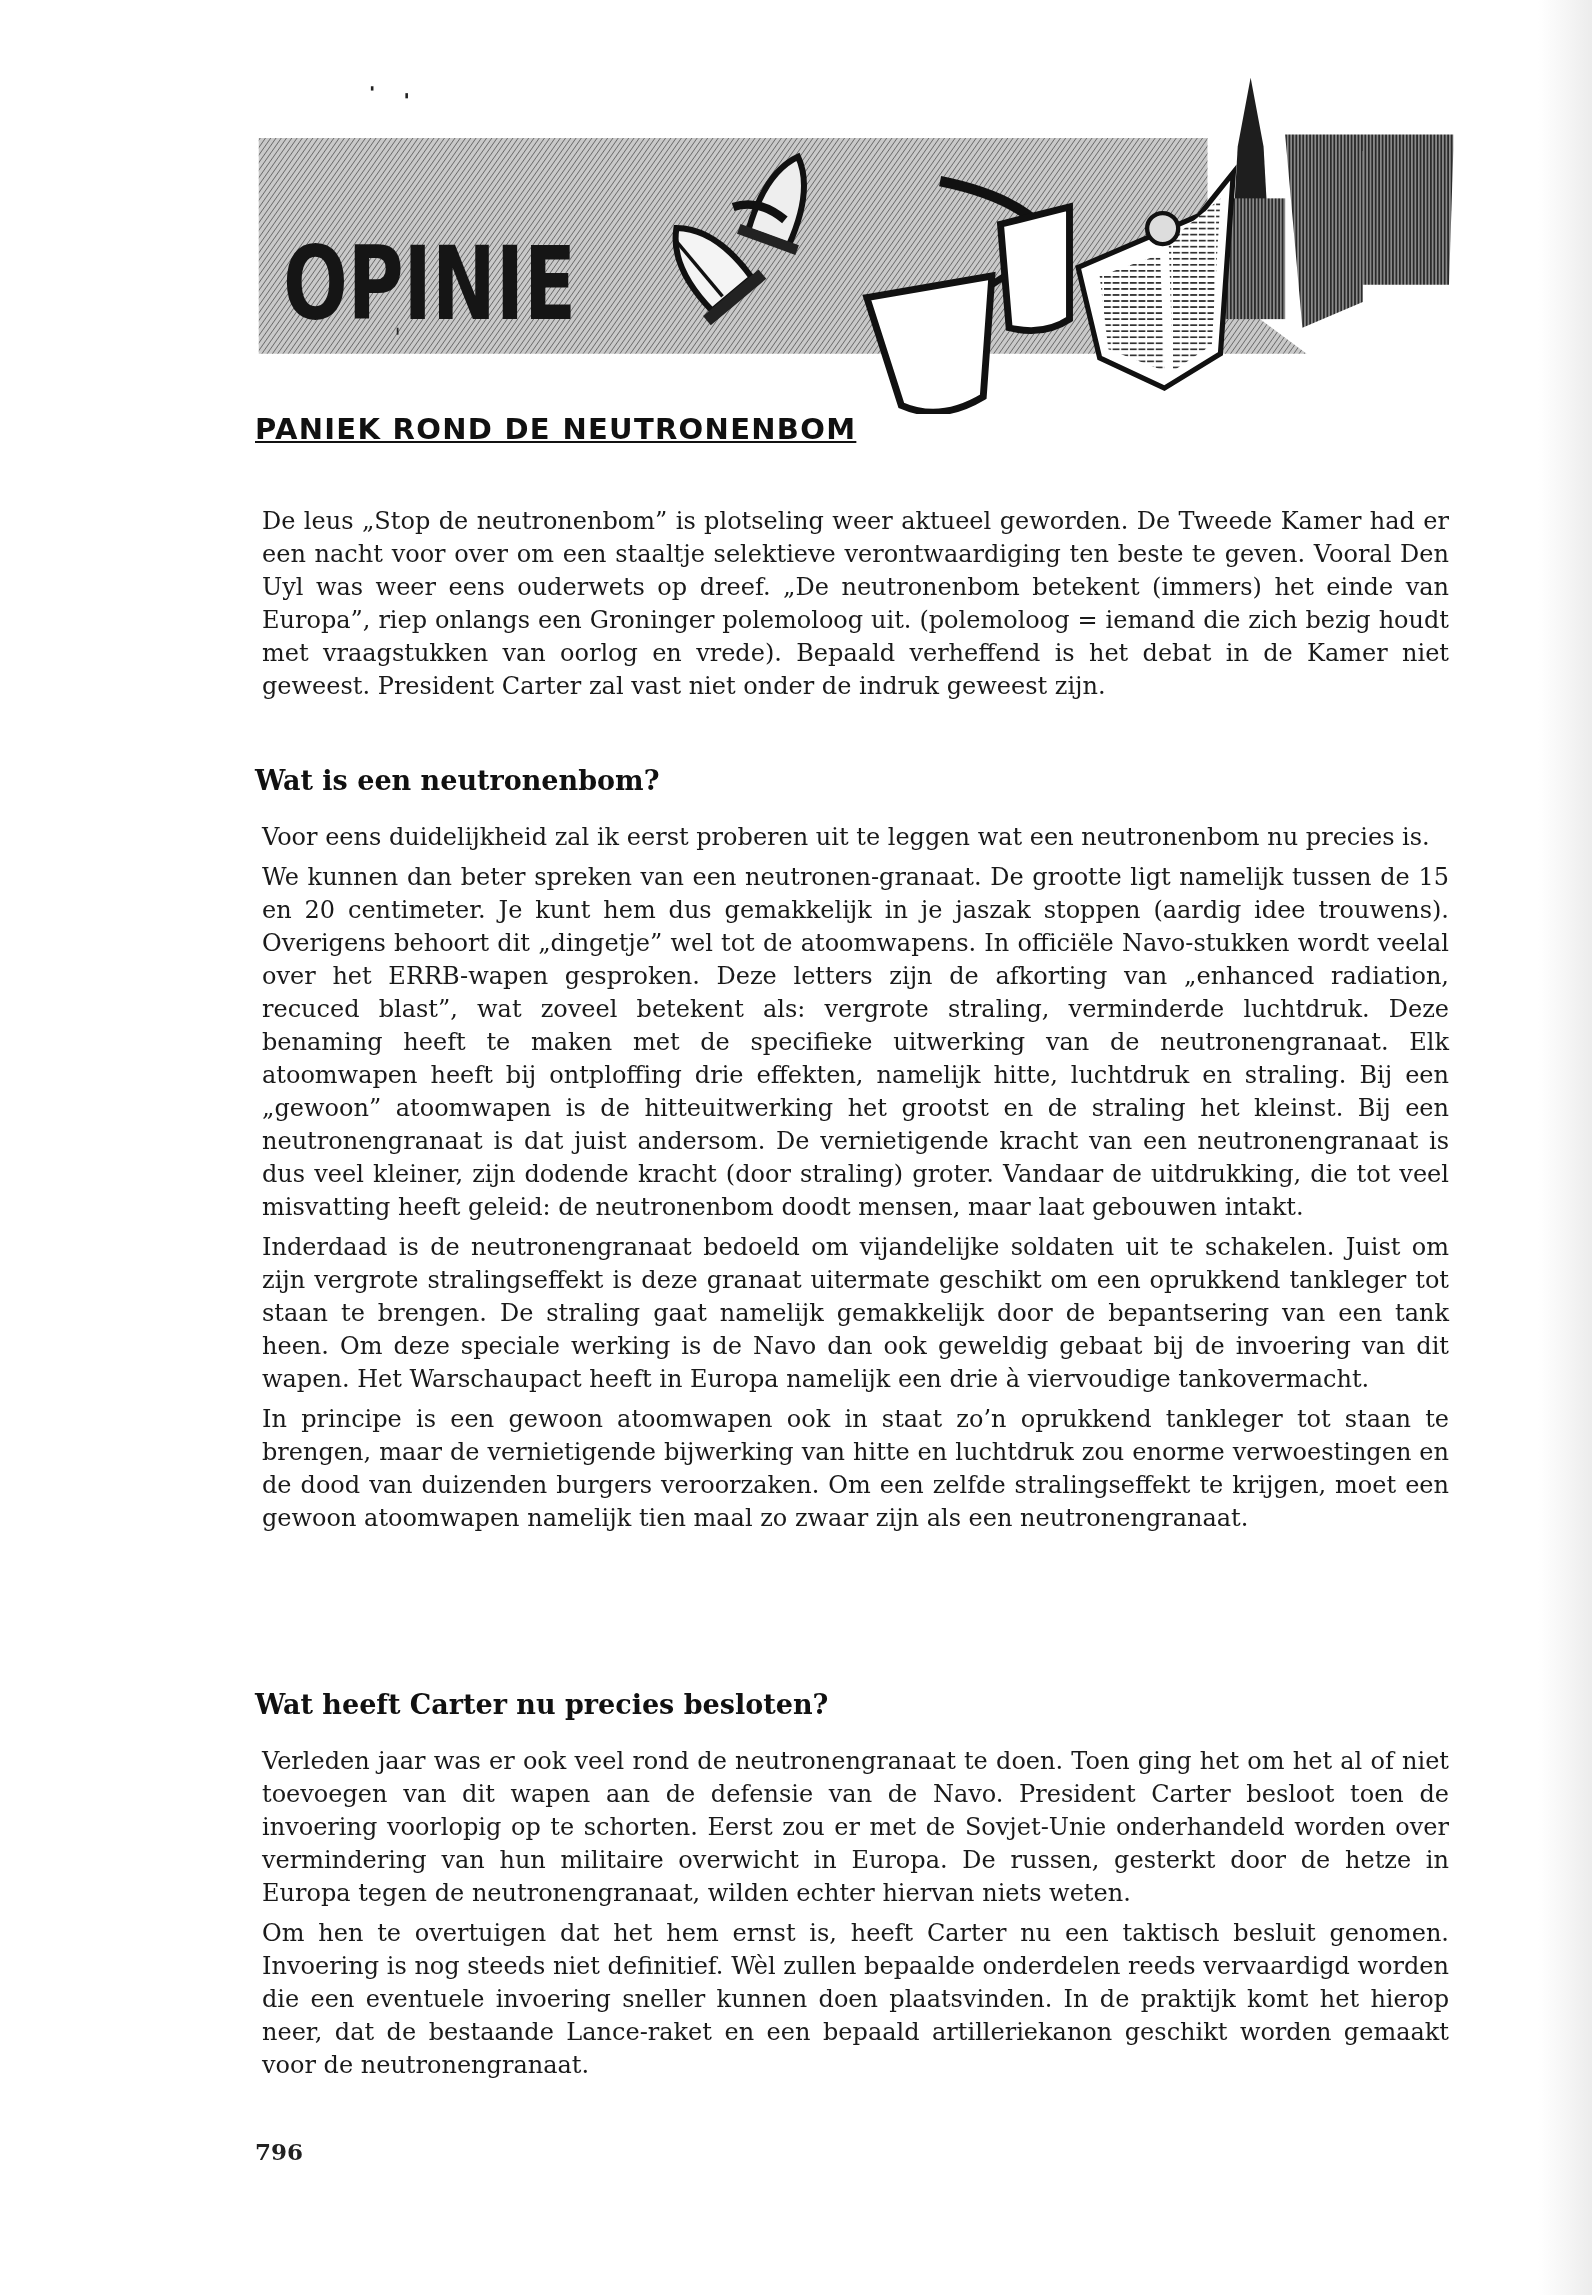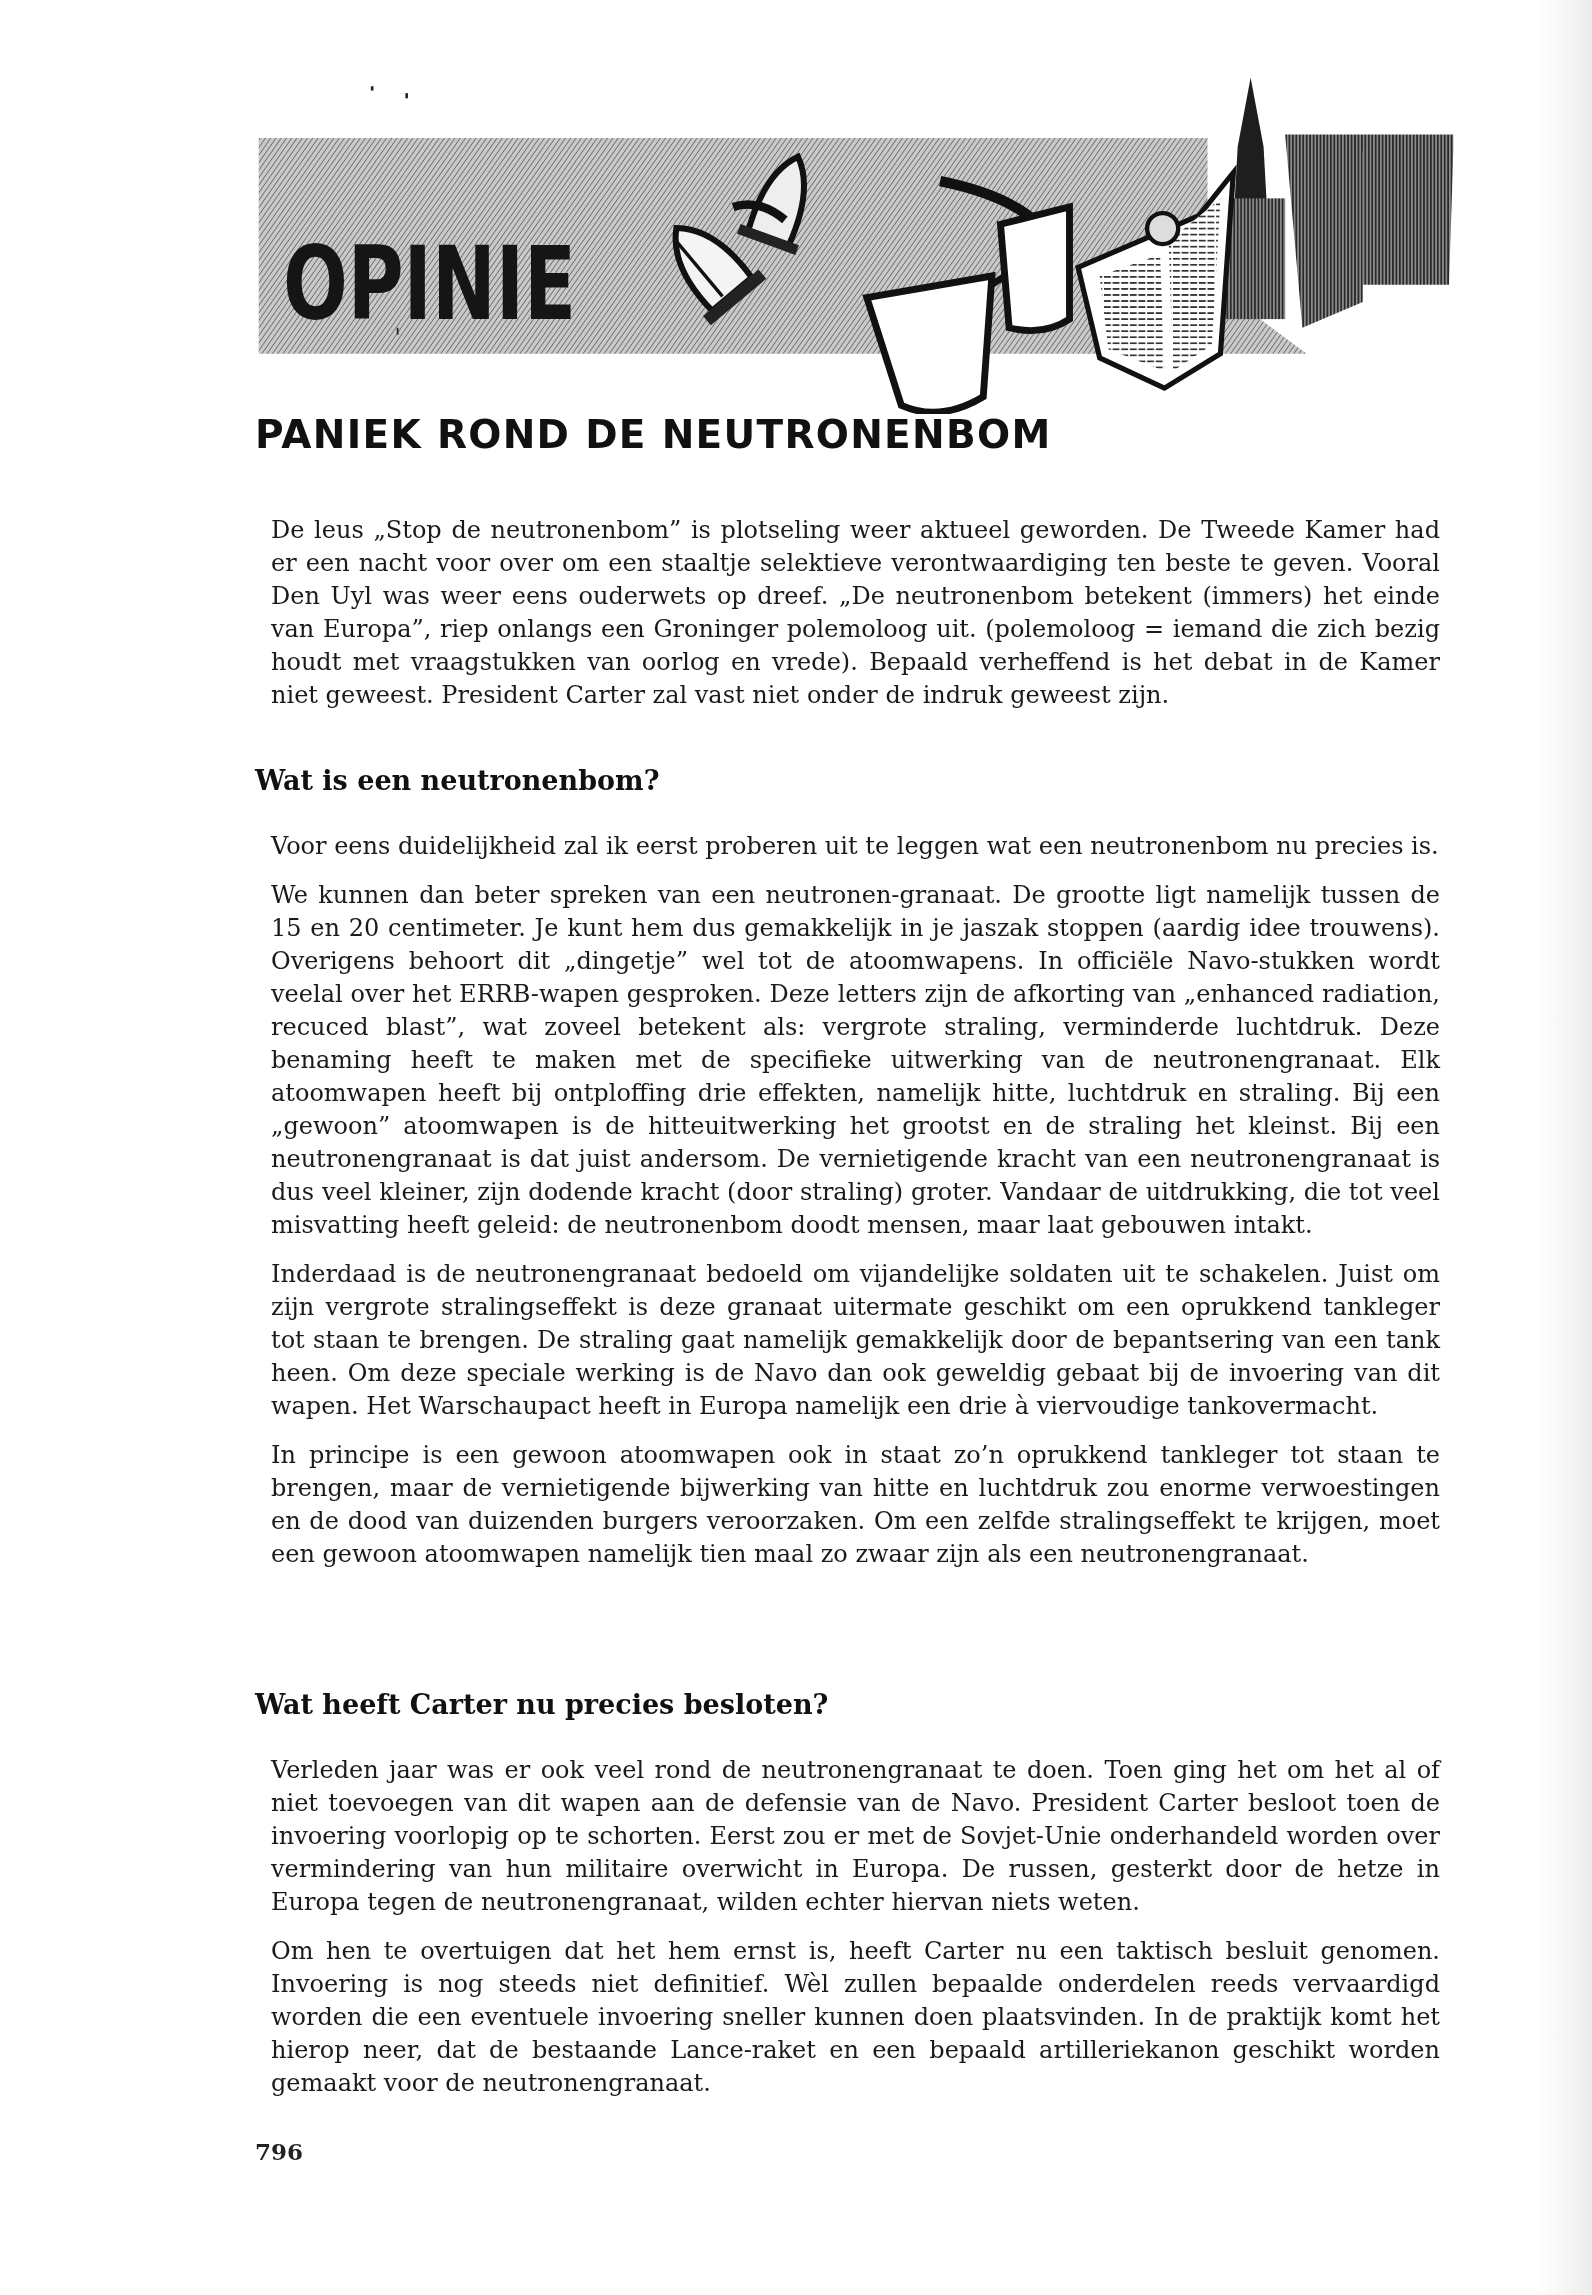--- a/index.html
+++ b/index.html
@@ -7,28 +7,29 @@
     .page { position: absolute; left: 0; top: 0; width: 1592px; height: 2295px; background: #ffffff; }
     .scan-edge { position: absolute; right: 0; top: 0; width: 54px; height: 2295px; background: linear-gradient(90deg, #ffffff 0%, #f4f4f4 60%, #ececec 100%); }
 
     
     .banner { position: absolute; left: 250px; top: 69px; width: 1225px; height: 345px; }
     .banner svg { width: 100%; height: 100%; display: block; }
 
     .headline {
       position: absolute; left: 255px; top: 412px; width: 1208px;
       font-family: "DejaVu Sans", sans-serif; font-weight: bold;
-      font-size: 39px; letter-spacing: 1.3px; color: #111;
+      font-size: 29px; letter-spacing: 1.3px; color: #111;
       margin: 0;
+      text-decoration: underline;
     }
 
     .col { position: absolute; left: 255px; width: 1201px;
       font-family: "DejaVu Serif", serif; font-size: 24px; line-height: 33px;
       color: #1a1a1a; text-align: justify; }
-    .col p { margin: 16px; }
+    .col p { margin: 7px; }
     .col h2 { font-family: "DejaVu Serif", serif; font-weight: bold; font-size: 27px; line-height: 35px; margin: 0; color: #111; }
 
     .intro { top: 498px; }
     .sec1-h { top: 763px; }
     .sec1 { top: 814px; }
     .sec2-h { top: 1687px; }
     .sec2 { top: 1738px; }
 
     .page-num { position: absolute; left: 255px; top: 2138px;
       font-family: "DejaVu Serif", serif; font-weight: bold; font-size: 23px; color: #222; }

